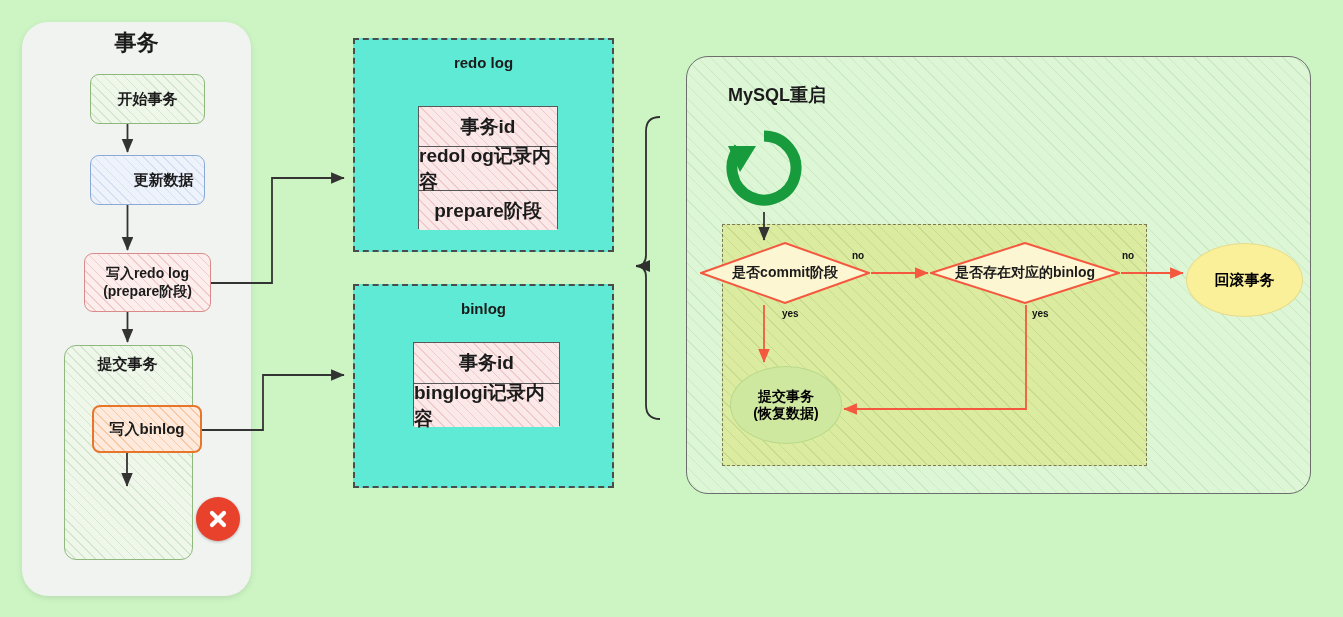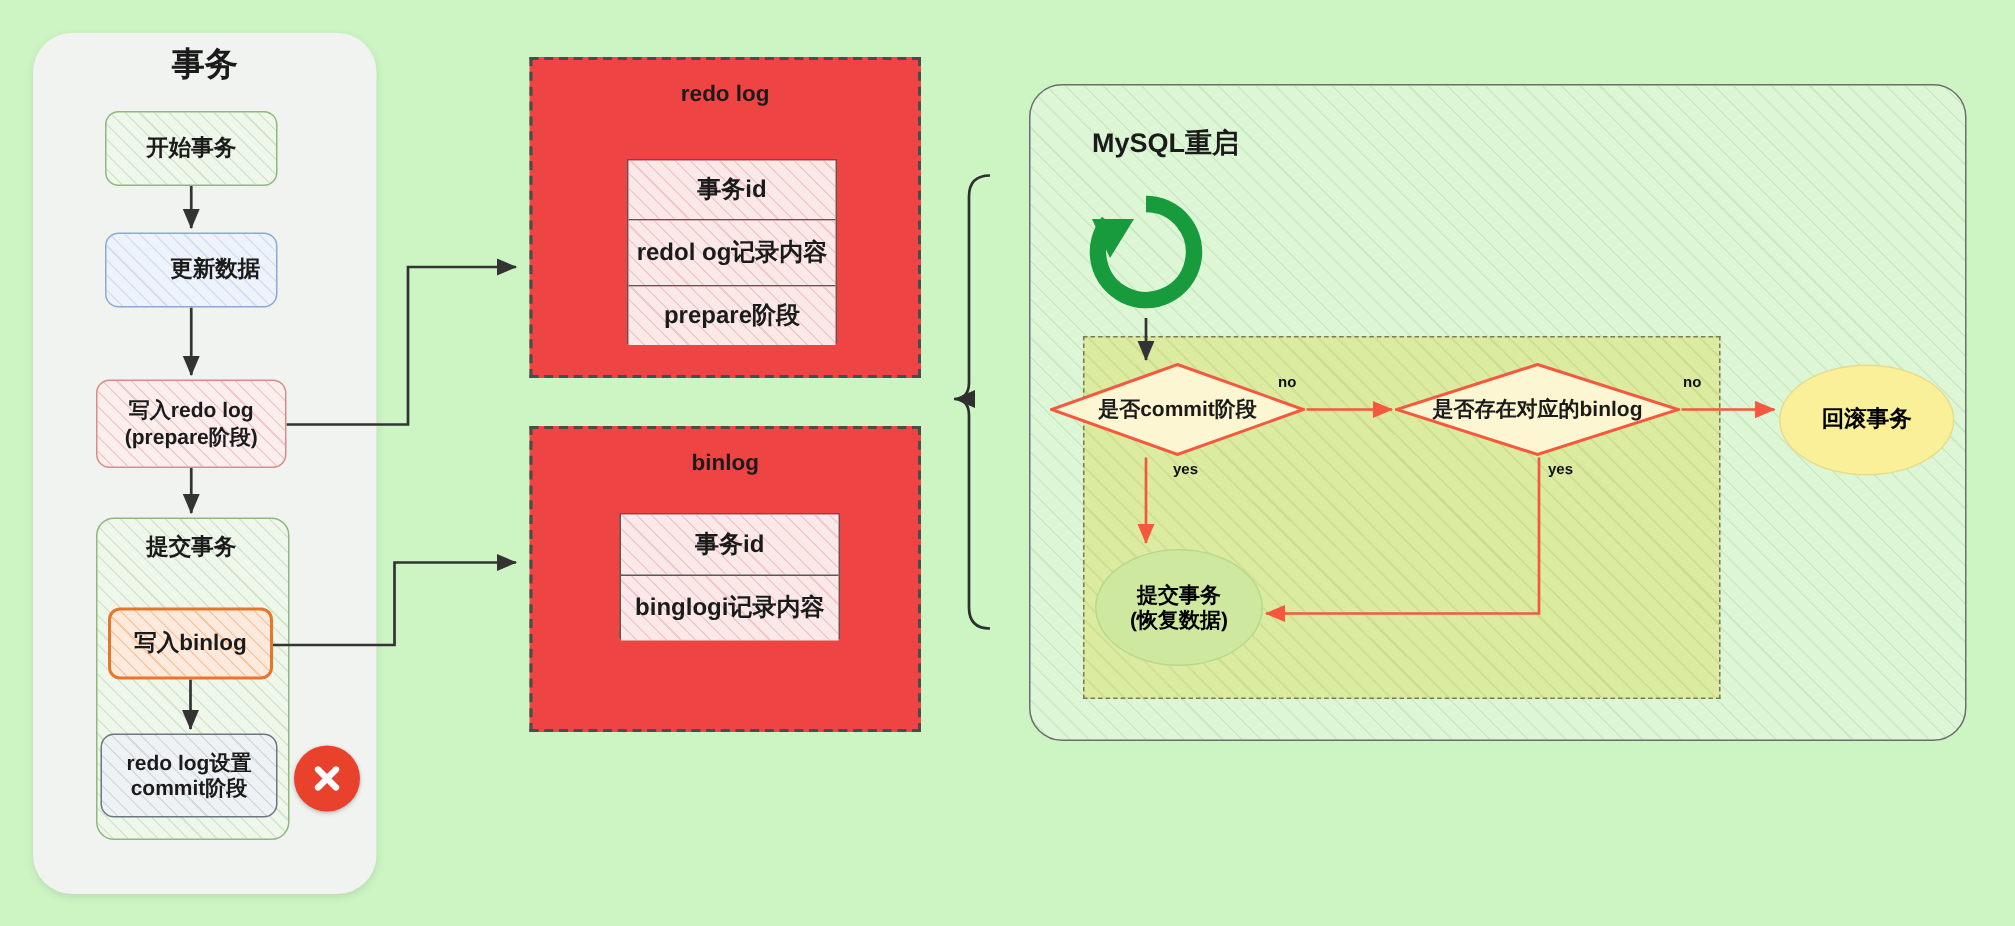--- a/index.html
+++ b/index.html
@@ -17,20 +17,21 @@
   .node{
     position:absolute;
     box-sizing:border-box;
     display:flex;align-items:center;justify-content:center;
     text-align:center;
     font-weight:bold;
     color:#1b1b1b;
     line-height:1.25;
     white-space:pre-line;
     z-index:5;
+    margin-left:20px;
   }
 
   
   .hatch-green{
     background-color:#eef7ea;
     background-image:repeating-linear-gradient(45deg,rgba(120,170,110,.22) 0 1px,transparent 1px 7px);
   }
   .hatch-blue{
     background-color:#eef3fb;
     background-image:repeating-linear-gradient(45deg,rgba(110,145,200,.20) 0 1px,transparent 1px 7px);
@@ -103,40 +104,40 @@
     position:absolute;left:196px;top:497px;width:44px;height:44px;
     border-radius:50%;background:#e8412c;z-index:8;
     display:flex;align-items:center;justify-content:center;
     box-shadow:0 1px 3px rgba(0,0,0,.25);
   }
 
   
   .logbox{
     position:absolute;box-sizing:border-box;
     border:2px dashed #4b4b4b;
-    background:#ef4444;
+    background:#5eead4;
     z-index:2;
   }
   #redolog-box{left:353px;top:38px;width:261px;height:214px;}
   #binlog-box{left:353px;top:284px;width:261px;height:204px;}
   .logbox-title{
     position:absolute;left:0;top:14px;width:100%;
     text-align:center;font-weight:bold;font-size:15px;color:#1b1b1b;
   }
   .rowstack{
     position:absolute;box-sizing:border-box;
     border:1.6px solid #585858;
     z-index:3;
   }
   #redolog-rows{left:418px;top:106px;width:140px;height:123px;}
   #binlog-rows{left:413px;top:342px;width:147px;height:84px;}
   .rowstack .row{
     box-sizing:border-box;
     display:flex;align-items:center;justify-content:center;
-    font-weight:bold;font-size:16px;color:#1b1b1b;
+    font-weight:bold;font-size:19px;color:#1b1b1b;
     border-bottom:1.4px solid #585858;
   }
   .rowstack .row:last-child{border-bottom:none;}
 
   
   #restart-panel{
     position:absolute;left:686px;top:56px;width:625px;height:438px;
     box-sizing:border-box;
     border:1.6px solid #6d6d6d;border-radius:22px;
     z-index:1;
@@ -196,22 +197,20 @@
 
   <div id="node-start" class="node hatch-green">开始事务</div>
 
   <div id="node-update" class="node hatch-blue">更新数据</div>
 
   <div id="node-write-redo" class="node hatch-red">写入redo log
 (prepare阶段)</div>
 
   <div id="node-write-binlog" class="node hatch-orange">写入binlog</div>
 
-  <div id="node-redo-commit" class="node hatch-gray">redo log设置
-commit阶段</div>
 
   <div id="fail-badge">
     <svg width="26" height="26" viewBox="0 0 26 26" aria-hidden="true">
       <line x1="7" y1="7" x2="19" y2="19" stroke="#ffffff" stroke-width="4.2" stroke-linecap="round"></line>
       <line x1="19" y1="7" x2="7" y2="19" stroke="#ffffff" stroke-width="4.2" stroke-linecap="round"></line>
     </svg>
   </div>
 
   <div id="redolog-box" class="logbox">
     <div class="logbox-title">redo log</div>

